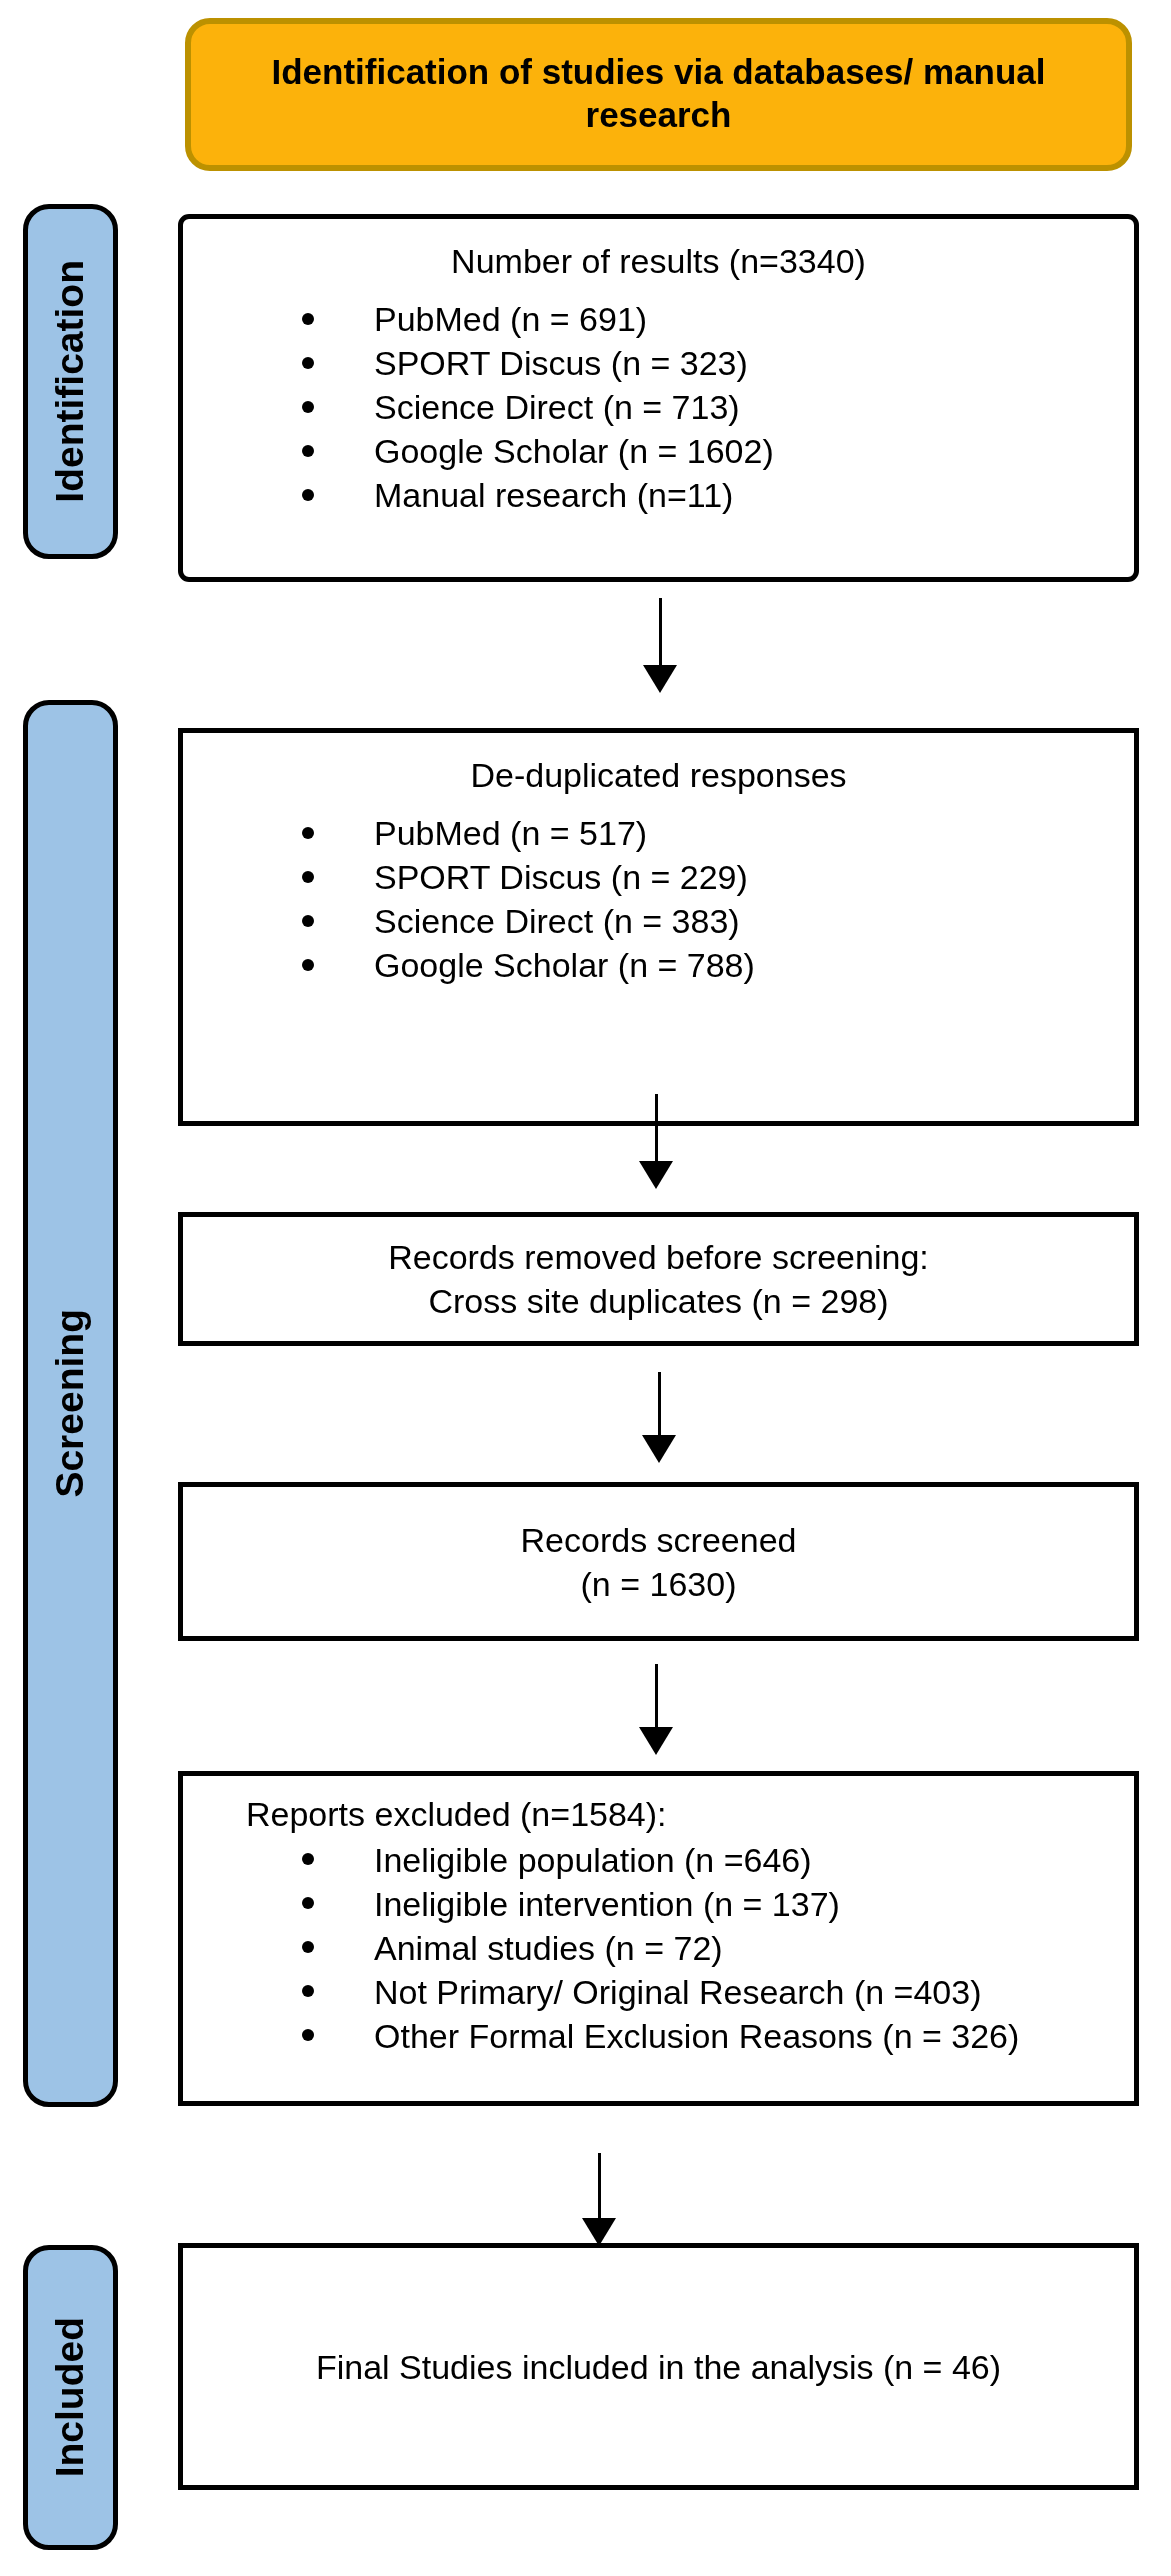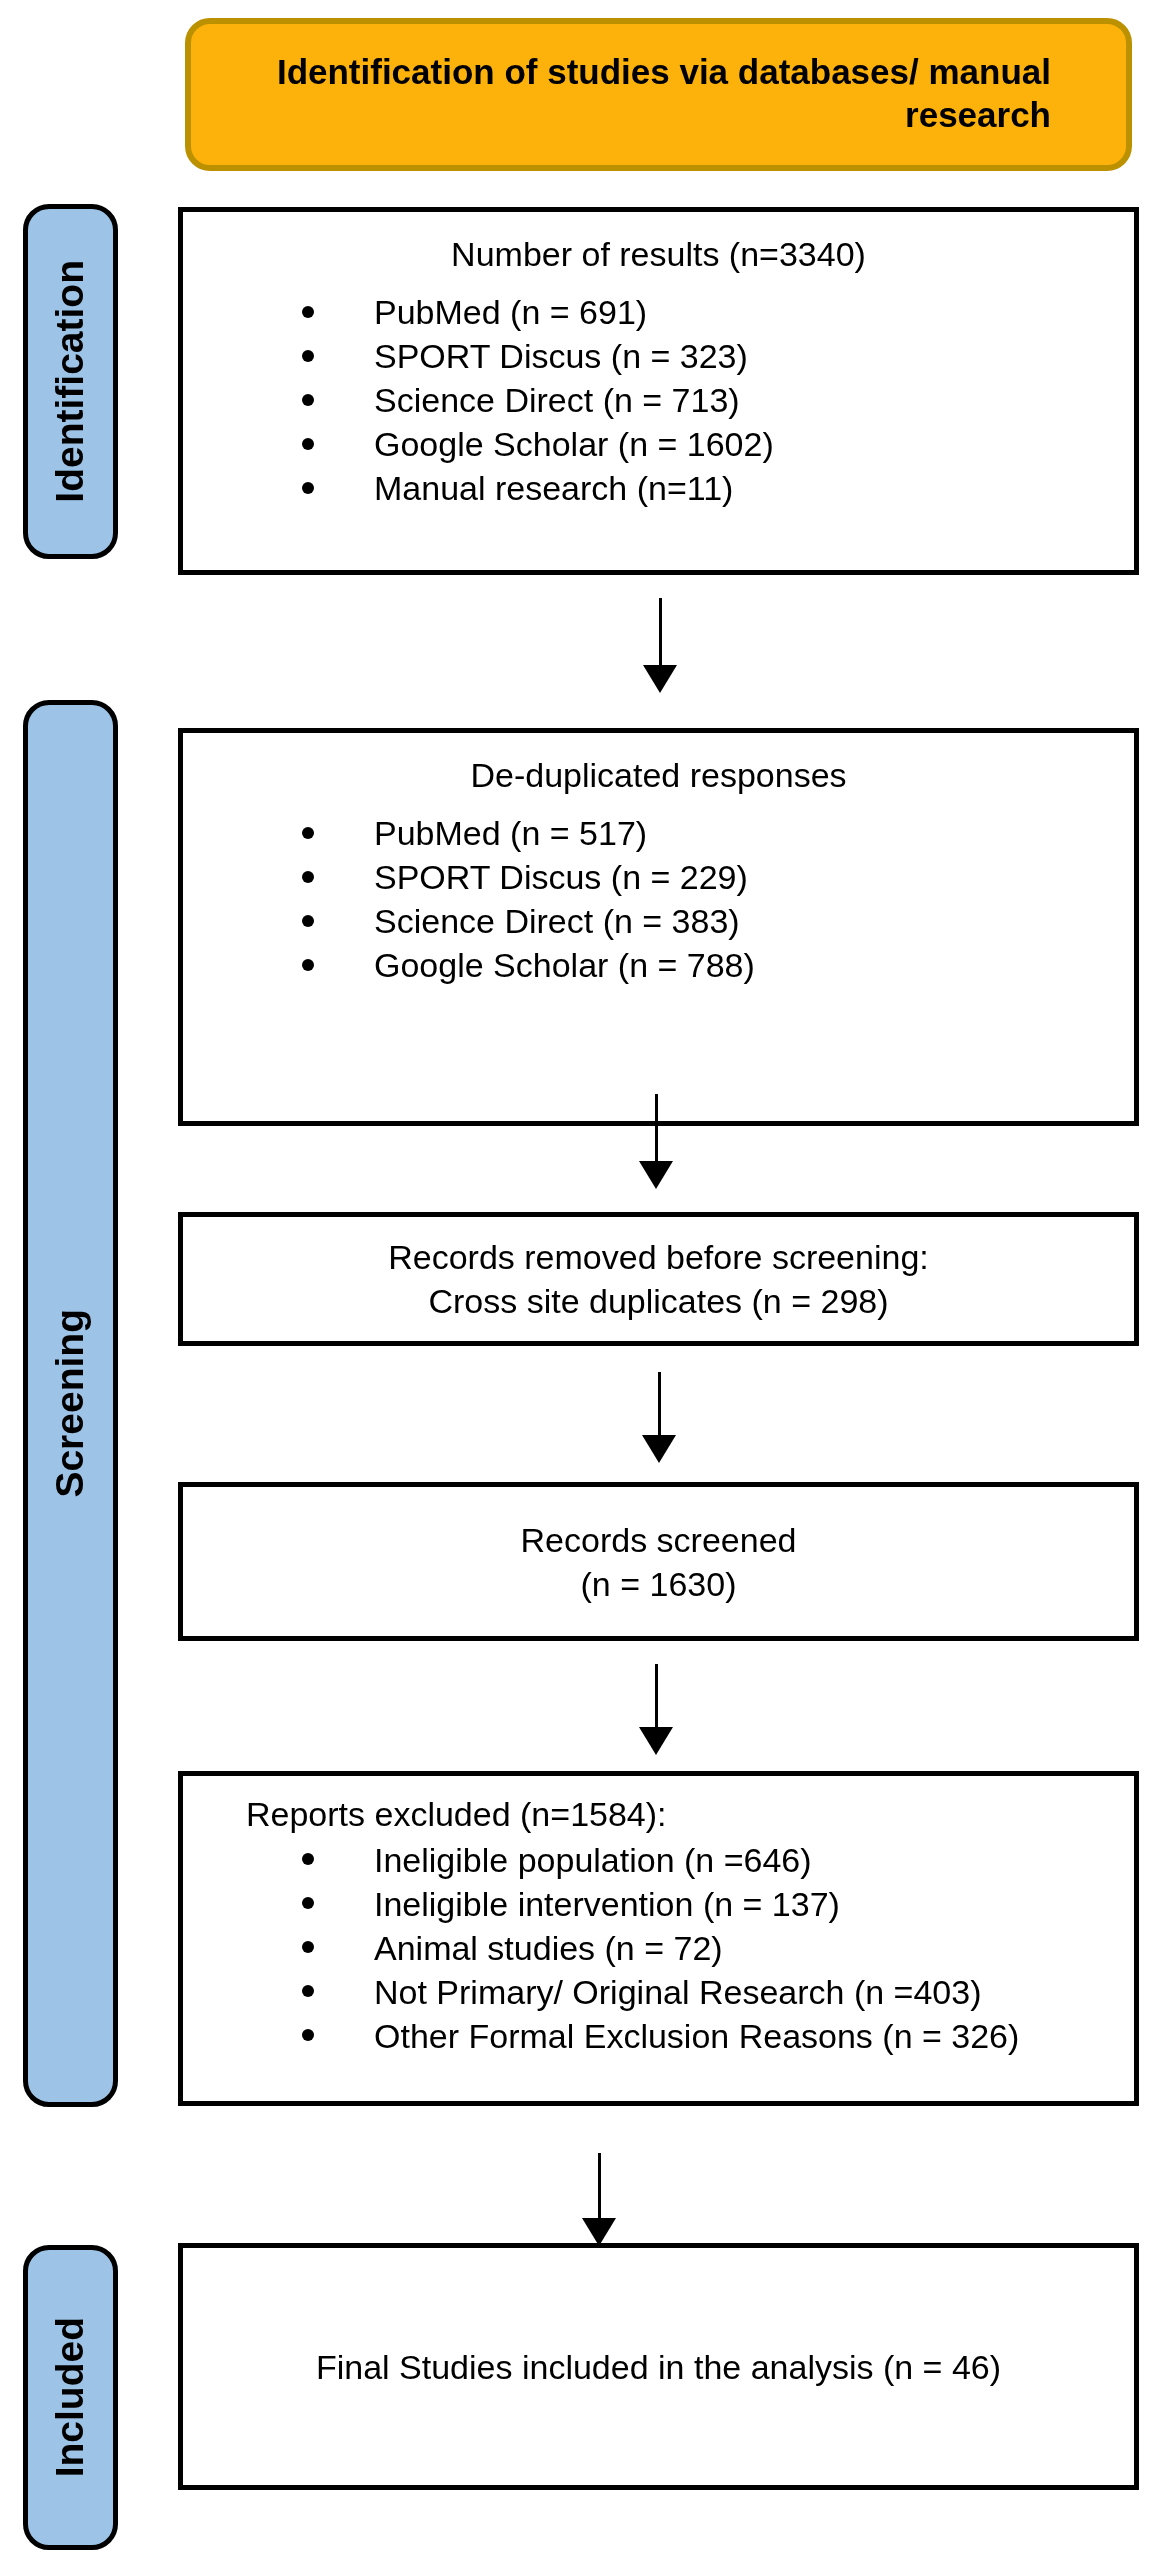--- a/index.html
+++ b/index.html
@@ -22,21 +22,21 @@
     position: absolute;
     left: 185px; top: 17.6px;
     width: 947px; height: 153px;
     box-sizing: border-box;
     background: #FCB20B;
     border: 6.3px solid #BC9100;
     border-radius: 25px;
     display: flex;
     align-items: center;
     justify-content: center;
-    text-align: right;
+    text-align: center;
     padding: 0 75px;
     font-size: 35px;
     font-weight: bold;
     line-height: 1.22;
   }
 
   
   .stage {
     position: absolute;
     left: 22.6px;
@@ -64,21 +64,21 @@
   .flow-box {
     position: absolute;
     left: 178px;
     width: 961px;
     box-sizing: border-box;
     background: #ffffff;
     border: 5.7px solid #000000;
     font-size: 34px;
     line-height: 44px;
   }
-  #box-results       { top: 207px;  height: 368px; }
+  #box-results       { top: 214px;  height: 368px; border-radius: 11px; }
   #box-dedup         { top: 728px; height: 398px; }
   #box-removed       { top: 1212px; height: 134px; }
   #box-screened      { top: 1482px; height: 159px; }
   #box-excluded      { top: 1771px; height: 335px; }
   #box-included      { top: 2243px; height: 247px; }
 
   .box-title-center {
     margin-top: 20px;
     text-align: center;
   }

